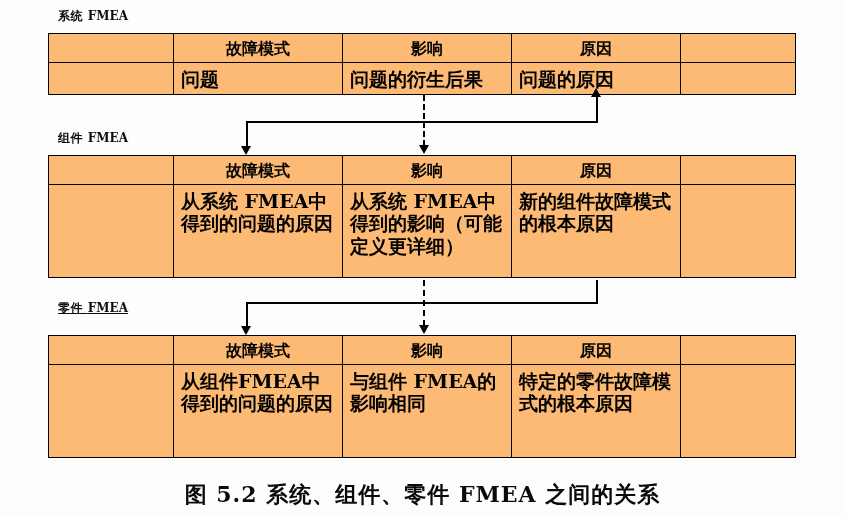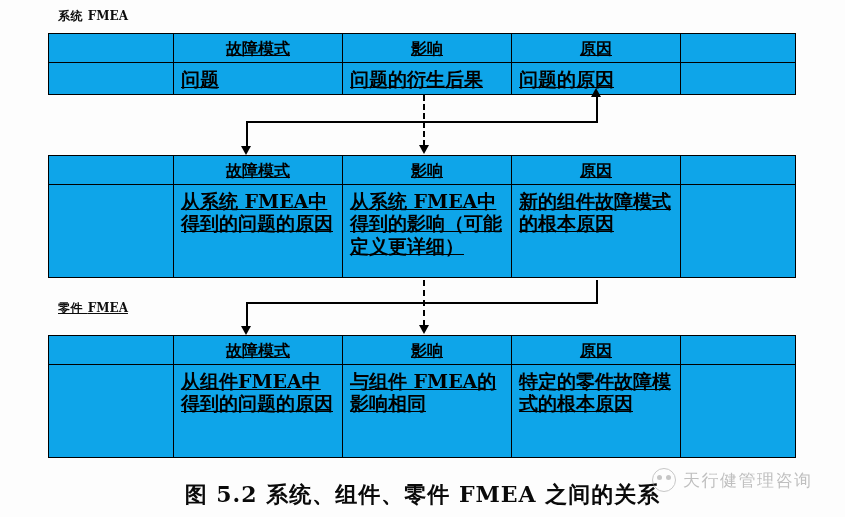--- a/index.html
+++ b/index.html
@@ -31,22 +31,21 @@
   .section-label .lat {
     font-family: "DejaVu Serif", "Liberation Serif", serif;
     font-weight: 700;
     letter-spacing: 0;
   }
 
   table.fmea {
     position: absolute;
     border-collapse: collapse;
     table-layout: fixed;
-    background: #0ea5e9;
-    text-decoration: underline;
+    background: #fdba74;
   }
   table.fmea td {
     border: 1.6px solid #000000;
     padding: 0;
     vertical-align: top;
     color: #000000;
   }
   td.c0 { width: 124px; }
   td.c1 { width: 168px; }
   td.c2 { width: 168px; }
@@ -217,20 +216,24 @@
     <div class="hline-solid" style="left:246px; top:121px; width:352px;"></div>
     <div class="vline-solid" style="left:246px; top:121px; height:26px;"></div>
     <div class="arrow-down" style="left:241px; top:146px;"></div>
   </div>
 
   <div class="conn">
     <div class="vline-dashed" style="left:423px; top:95px; height:51px;"></div>
     <div class="arrow-down" style="left:419px; top:145px;"></div>
   </div>
 
+  <div class="section-label" style="left:58px; top:130px;">
+    <span>组件</span>
+    <span class="lat">FMEA</span>
+  </div>
 
   <table class="fmea" style="left:48px; top:155px;">
     <tbody>
         <tr class="hdr">
       <td class="c0">
         <span class="hdr-txt"></span>
       </td>
       <td class="c1">
         <span class="hdr-txt">故障模式</span>
       </td>
@@ -315,18 +318,14 @@
       </td>
       <td class="c4">
         <span class="cell-txt"></span>
       </td>
     </tr>
   </tbody>
     </table>
 
   <div id="caption" style="top:480px;">图 5.2    系统、组件、零件 FMEA 之间的关系</div>
 
-  <div id="watermark" style="left:652px; top:468px;">
-    <span class="wm-logo"></span>
-    <span class="wm-text">天行健管理咨询</span>
-  </div>
 
 </div>
 
 </body></html>

